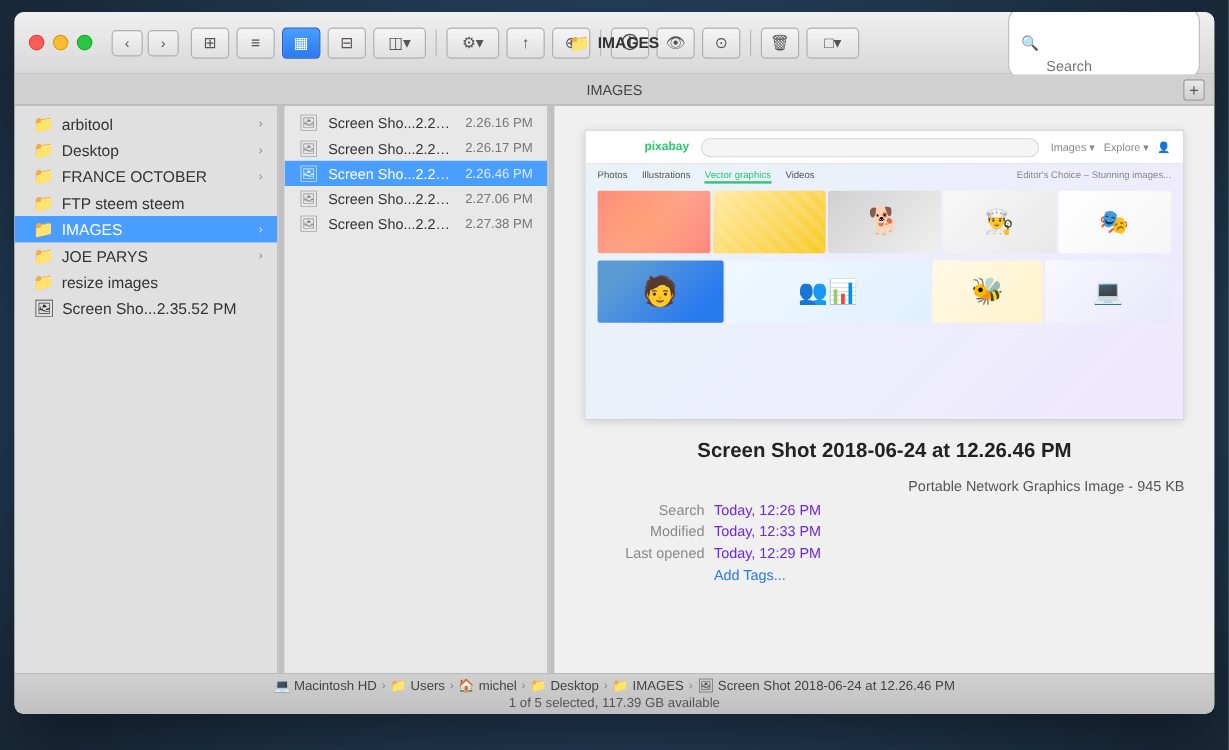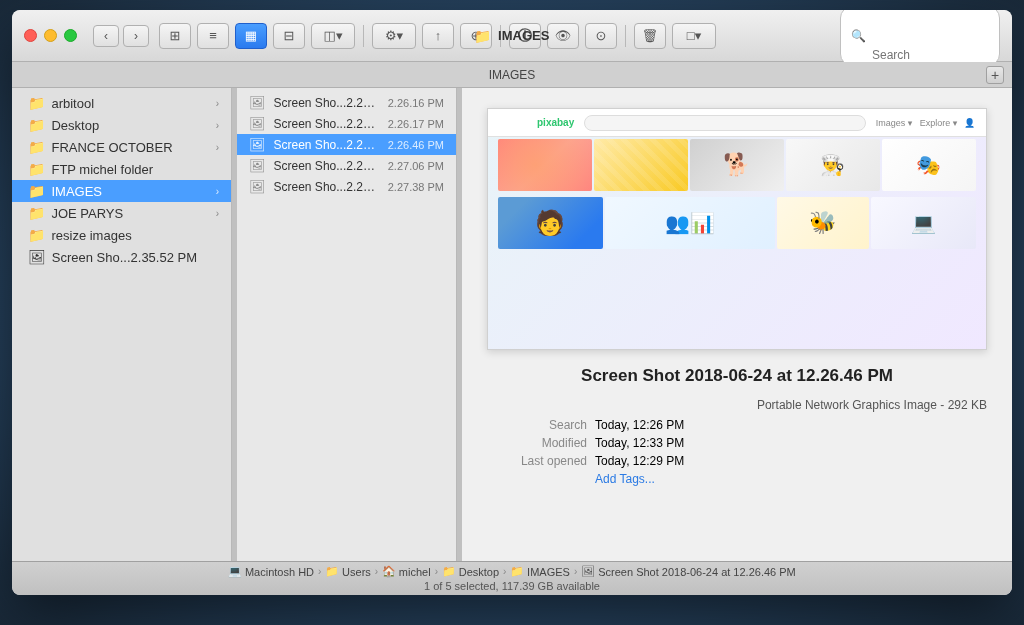--- a/index.html
+++ b/index.html
@@ -418,21 +418,21 @@
     }
 
     .meta-label {
       text-align: right;
       width: 100px;
       margin-right: 8px;
       color: #888;
     }
 
     .meta-value {
-      color: #000000;
+      color: #6d28d9;
     }
 
     .meta-value.dimensions {
       border: 1.5px solid #e05050;
       padding: 1px 6px;
       border-radius: 3px;
     }
 
     .add-tags-link {
       color: #2a7ae4;
@@ -591,21 +591,21 @@
       </div>
 
       <div class="sidebar-item">
         <span class="folder-icon">📁</span>
         <span class="item-label">FRANCE OCTOBER</span>
         <span class="chevron">›</span>
       </div>
 
       <div class="sidebar-item">
         <span class="folder-icon">📁</span>
-        <span class="item-label">FTP michel folder</span>
+        <span class="item-label">FTP steem steem</span>
       </div>
 
       <div class="sidebar-item selected">
         <span class="folder-icon">📁</span>
         <span class="item-label">IMAGES</span>
         <span class="chevron">›</span>
       </div>
 
       <div class="sidebar-item">
         <span class="folder-icon">📁</span>
@@ -666,20 +666,27 @@
     <div class="preview-panel">
 
       <div class="preview-image-container">
 
         <div class="preview-image">
           <div class="pixabay-header">
             <span class="pixabay-logo">pixabay</span>
             <div class="pixabay-search"></div>
             <span style="font-size:9px;color:#888;">Images ▾ &nbsp; Explore ▾ &nbsp; 👤</span>
           </div>
+          <div class="pixabay-nav">
+            <span class="pnav-item">Photos</span>
+            <span class="pnav-item">Illustrations</span>
+            <span class="pnav-item active">Vector graphics</span>
+            <span class="pnav-item">Videos</span>
+            <span style="margin-left:auto;font-size:8px;color:#888;">Editor's Choice – Stunning images...</span>
+          </div>
           <div class="thumb-row">
             <div class="thumb t1" style="background: linear-gradient(135deg, #ff9a9e 0%, #fad0c4 50%, #ff9a9e 100%); position:relative; overflow:hidden;">
               <div style="position:absolute;inset:0;background:radial-gradient(circle at 40% 50%, rgba(255,150,100,0.8) 0%, rgba(255,100,80,0.4) 100%);"></div>
             </div>
             <div class="thumb t2" style="background: linear-gradient(135deg, #ffeaa7, #f9ca24); position:relative; overflow:hidden;">
               <div style="position:absolute;inset:0;background:repeating-linear-gradient(45deg, transparent, transparent 5px, rgba(255,255,255,0.1) 5px, rgba(255,255,255,0.1) 10px);"></div>
             </div>
             <div class="thumb" style="background: linear-gradient(135deg, #d0d0d0, #f0f0f0); position:relative; overflow:hidden;">
               <div style="position:absolute;inset:0;display:flex;align-items:center;justify-content:center;font-size:22px;">🐕</div>
             </div>
@@ -703,21 +710,21 @@
             <div class="thumb2" style="flex:0.8;background:linear-gradient(135deg,#f8f8ff,#e8e8f8); position:relative; overflow:hidden;">
               <div style="position:absolute;inset:0;display:flex;align-items:center;justify-content:center;font-size:20px;">💻</div>
             </div>
           </div>
         </div>
       </div>
 
       <div class="preview-filename">Screen Shot 2018-06-24 at 12.26.46 PM</div>
 
       <div class="preview-meta">
-        <div class="meta-type">Portable Network Graphics Image - 292 KB</div>
+        <div class="meta-type">Portable Network Graphics Image - 945 KB</div>
 
         <div class="meta-row">
           <span class="meta-label">Search</span>
           <span class="meta-value">Today, 12:26 PM</span>
         </div>
 
         <div class="meta-row">
           <span class="meta-label">Modified</span>
           <span class="meta-value">Today, 12:33 PM</span>
         </div>

